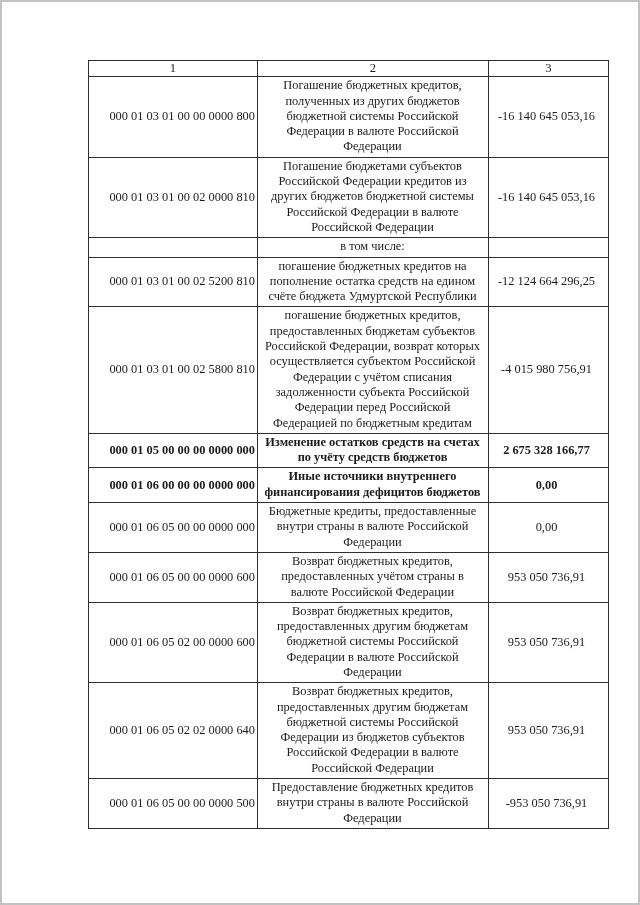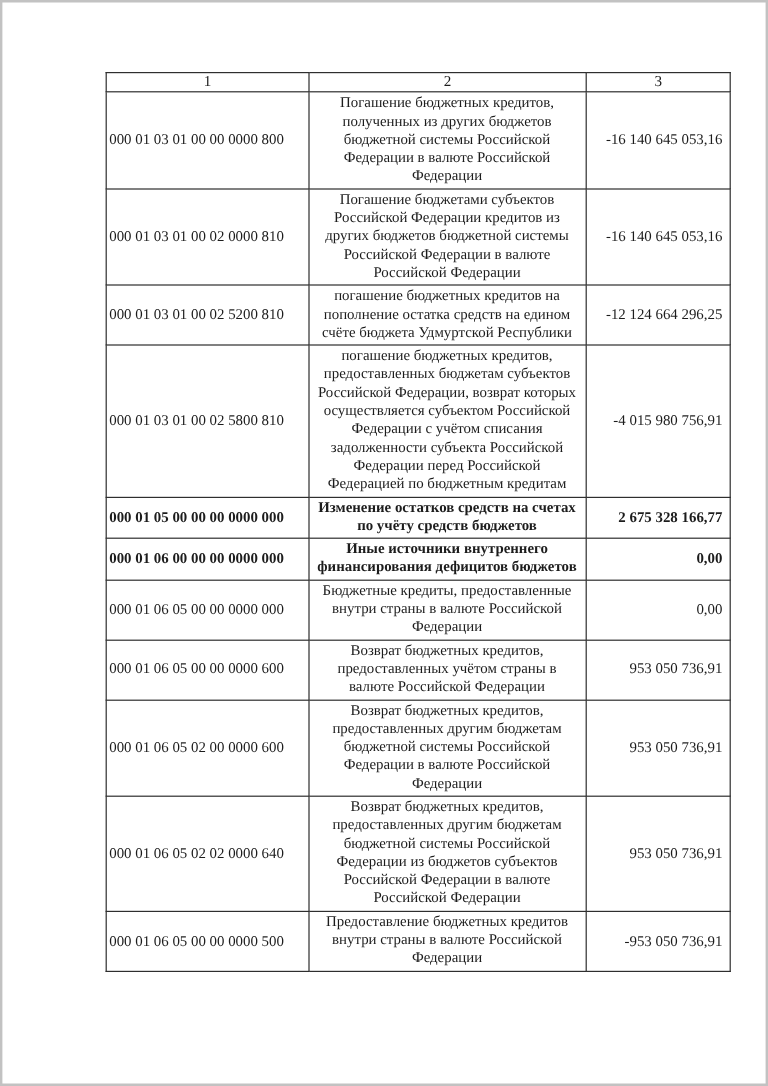--- a/index.html
+++ b/index.html
@@ -48,30 +48,30 @@
     vertical-align: middle;
   }
   table.budget th {
     font-weight: normal;
     font-size: 12.6px;
     height: 15px;
     padding: 0;
     text-align: center;
   }
   td.code-cell {
-    text-align: left;
+    text-align: right;
     white-space: nowrap;
     padding: 1px 2px;
   }
   td.name-cell {
     text-align: center;
     padding: 1px 6px 2px 5px;
   }
   td.value-cell {
-    text-align: right;
+    text-align: center;
     white-space: nowrap;
     padding: 1px 6px 1px 2px;
   }
   tr.bold td {
     font-weight: bold;
   }
 </style>
 </head>
 <body>
 
@@ -93,20 +93,25 @@
     <tbody id="table-body">
         <tr>
           <td class="code-cell">000 01 03 01 00 00 0000 800</td>
           <td class="name-cell">Погашение бюджетных кредитов, полученных из других бюджетов бюджетной системы Российской Федерации в валюте Российской Федерации</td>
           <td class="value-cell">-16 140 645 053,16</td>
         </tr>
         <tr>
           <td class="code-cell">000 01 03 01 00 02 0000 810</td>
           <td class="name-cell">Погашение бюджетами субъектов Российской Федерации кредитов из других бюджетов бюджетной системы Российской Федерации в валюте Российской Федерации</td>
           <td class="value-cell">-16 140 645 053,16</td>
+        </tr>
+        <tr>
+          <td class="code-cell"></td>
+          <td class="name-cell">в том числе:</td>
+          <td class="value-cell"></td>
         </tr>
         <tr>
           <td class="code-cell">000 01 03 01 00 02 5200 810</td>
           <td class="name-cell">погашение бюджетных кредитов на пополнение остатка средств на едином счёте бюджета Удмуртской Республики</td>
           <td class="value-cell">-12 124 664 296,25</td>
         </tr>
         <tr>
           <td class="code-cell">000 01 03 01 00 02 5800 810</td>
           <td class="name-cell">погашение бюджетных кредитов, предоставленных бюджетам субъектов Российской Федерации, возврат которых осуществляется субъектом Российской Федерации с учётом списания задолженности субъекта Российской Федерации перед Российской Федерацией по бюджетным кредитам</td>
           <td class="value-cell">-4 015 980 756,91</td>

